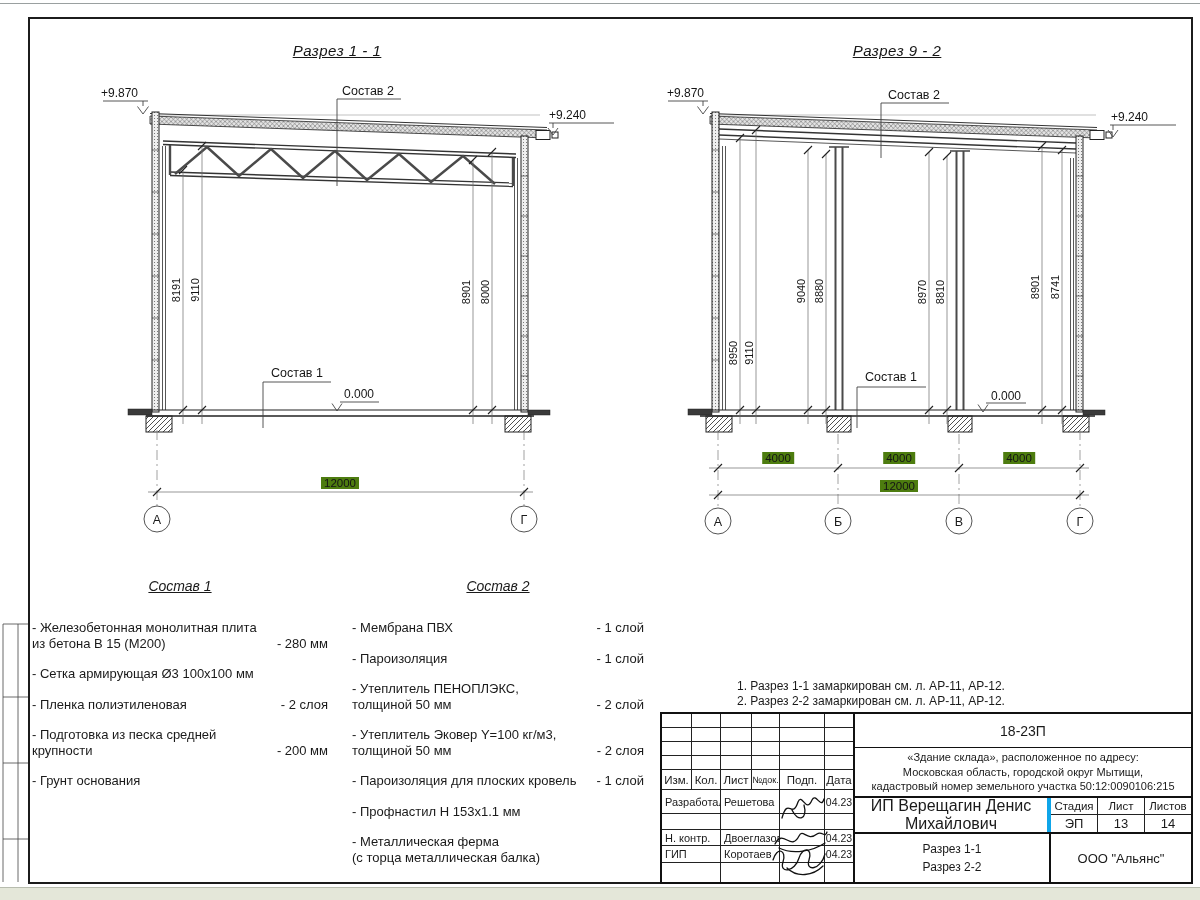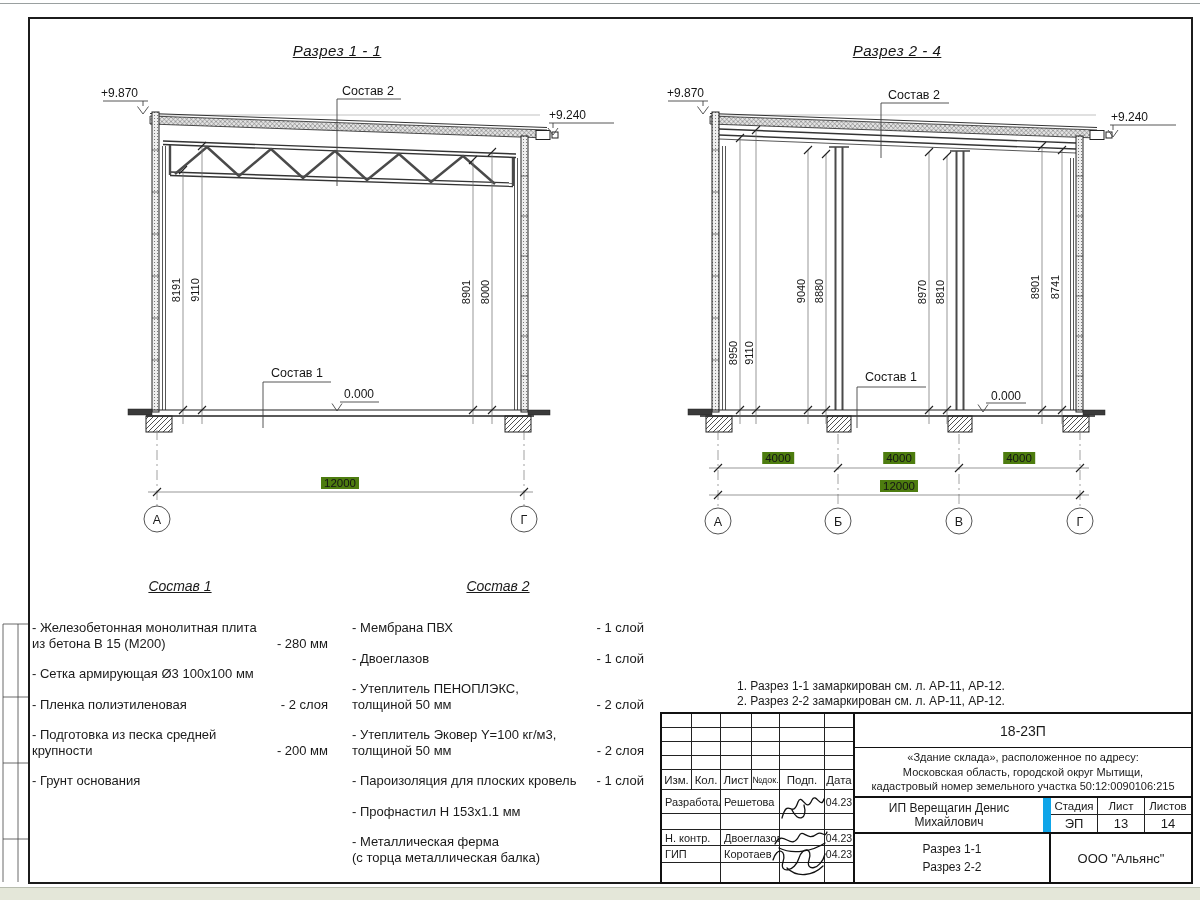--- a/index.html
+++ b/index.html
@@ -38,21 +38,21 @@
   .w30{width:30px;}.w29{width:29px;}.w31{width:31px;}.w28{width:28px;}.w45{width:45px;}.w28l{width:28px;}
   .w59{width:59px;}
   .hdr>div{justify-content:center;font-size:11.5px;}
   .hdr .small{font-size:9px;}
   .cellpad{padding-left:3px;font-size:11px;}
   .datec{justify-content:center;font-size:10.5px;}
   .tb-right{width:336px;display:flex;flex-direction:column;}
   .tb-code{height:34px;border-bottom:1.5px solid #111;display:flex;align-items:center;justify-content:center;font-size:14px;}
   .tb-addr{height:50px;border-bottom:2px solid #111;display:flex;align-items:center;justify-content:center;text-align:center;font-size:11px;line-height:1.32;}
   .tb-mid{height:36px;border-bottom:2px solid #111;display:flex;}
-  .tb-client{width:196px;border-right:8px solid #0ea5e9;display:flex;align-items:center;justify-content:center;font-size:12px;text-align:center;}
+  .tb-client{width:196px;border-right:4px solid #0ea5e9;display:flex;align-items:center;justify-content:center;font-size:16px;text-align:center;}
   .tb-stages{width:140px;display:flex;flex-direction:column;}
   .st-row{display:flex;flex:1;}
   .st-row>div{flex:1;display:flex;align-items:center;justify-content:center;border-right:1px solid #222;}
   .st-row>div:last-child{border-right:none;}
   .st-row.lbls>div{border-bottom:1px solid #222;font-size:11.5px;}
   .st-row.vals>div{font-size:13px;}
   .tb-bot{flex:1;display:flex;}
   .tb-content{width:196px;border-right:2px solid #111;display:flex;align-items:center;justify-content:center;text-align:center;font-size:12px;line-height:1.5;}
   .tb-org{width:140px;display:flex;align-items:center;justify-content:center;font-size:13px;}
   .sig{position:absolute;}
@@ -227,21 +227,21 @@
 <span class="t lbl" style="left:297px;top:366px;">Состав 1</span>
 <span class="t elev" style="left:344px;top:387px;">0.000</span>
 <span class="t dimv" style="left:176px;top:290px;">8191</span>
 <span class="t dimv" style="left:195px;top:290px;">9110</span>
 <span class="t dimv" style="left:466px;top:292px;">8901</span>
 <span class="t dimv" style="left:485px;top:292px;">8000</span>
 <span class="t dimh" style="left:340px;top:477px;">12000</span>
 <span class="axis" style="left:157px;top:519px;">А</span>
 <span class="axis" style="left:524px;top:519px;">Г</span>
 
-<span class="t ttl" style="left:897px;top:42px;">Разрез 2 - 4</span>
+<span class="t ttl" style="left:897px;top:42px;">Разрез 9 - 2</span>
 <span class="t elev" style="left:667px;top:86px;">+9.870</span>
 <span class="t elev" style="left:1111px;top:110px;">+9.240</span>
 <span class="t lbl" style="left:914px;top:88px;">Состав 2</span>
 <span class="t lbl" style="left:891px;top:370px;">Состав 1</span>
 <span class="t elev" style="left:991px;top:389px;">0.000</span>
 <span class="t dimv" style="left:733px;top:353px;">8950</span>
 <span class="t dimv" style="left:749px;top:353px;">9110</span>
 <span class="t dimv" style="left:801px;top:291px;">9040</span>
 <span class="t dimv" style="left:819px;top:291px;">8880</span>
 <span class="t dimv" style="left:922px;top:292px;">8970</span>
@@ -283,21 +283,21 @@
     </div>
 </div>
 
 <div class="complist" style="left:352px;top:578px;width:292px;">
   <div class="comp-title">Состав 2</div>
   <div class="crow">
       <div class="nm pre">- Мембрана ПВХ</div>
       <div class="vl">- 1 слой</div>
     </div>
   <div class="crow">
-      <div class="nm pre">- Двоеглазов</div>
+      <div class="nm pre">- Пароизоляция</div>
       <div class="vl">- 1 слой</div>
     </div>
   <div class="crow">
       <div class="nm pre">- Утеплитель ПЕНОПЛЭКС,
 толщиной 50 мм</div>
       <div class="vl">- 2 слой</div>
     </div>
   <div class="crow">
       <div class="nm pre">- Утеплитель Эковер Y=100 кг/м3,
 толщиной 50 мм</div>

